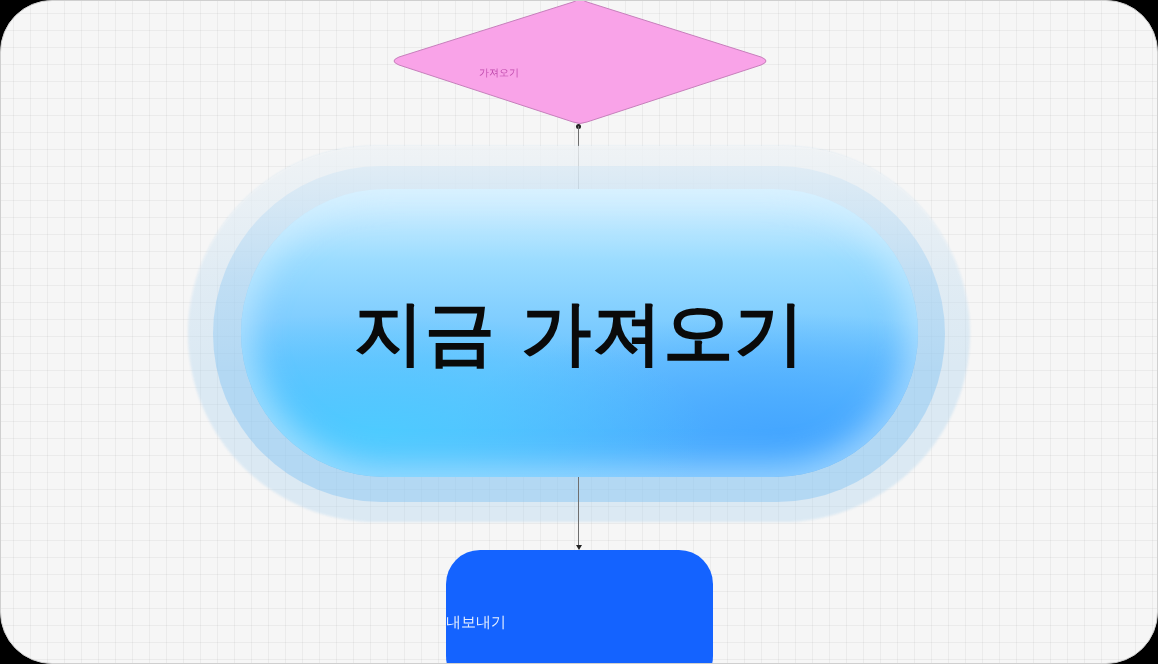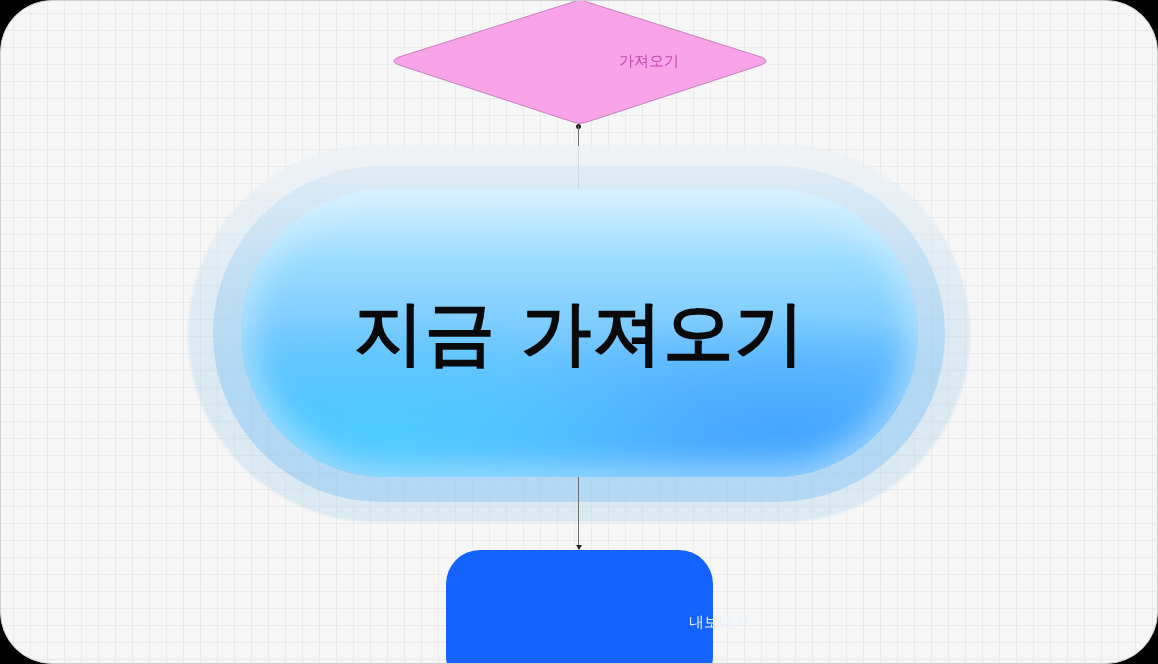--- a/index.html
+++ b/index.html
@@ -25,22 +25,22 @@
     .arrow-head {
       position: absolute; width: 0; height: 0;
       border-left: 3px solid transparent; border-right: 3px solid transparent;
       border-top: 5px solid #222;
     }
     .dot {
       position: absolute; width: 5px; height: 5px; border-radius: 50%; background: #222;
     }
     .diamond-svg { position: absolute; left: 388px; top: -6px; }
     .diamond-label {
-      position: absolute; left: 478px; top: 50px; width: 200px; text-align: right;
-      font-size: 15px; color: #c04aad; line-height: 20px;
+      position: absolute; left: 478px; top: 62px; width: 200px; text-align: left;
+      font-size: 10px; color: #c04aad; line-height: 20px;
     }
     .glow-ring-outer {
       position: absolute; left: 187px; top: 145px; width: 782px; height: 376px;
       border-radius: 188px;
       background: rgba(175, 212, 240, 0.38);
       filter: blur(1px);
     }
     .glow-ring-inner {
       position: absolute; left: 212px; top: 165px; width: 732px; height: 336px;
       border-radius: 168px;
@@ -64,22 +64,22 @@
     .pill-label {
       position: absolute; left: 240px; top: 292px; width: 677px; text-align: center;
       font-size: 70px; font-weight: bold; color: #0a0a0a; line-height: 80px;
       letter-spacing: 1px;
     }
     .export-box {
       position: absolute; left: 445px; top: 549px; width: 267px; height: 140px;
       border-radius: 34px; background: #1463ff;
     }
     .export-label {
-      position: absolute; left: 445px; top: 611px; width: 267px; text-align: right;
-      font-size: 15px; color: #e8f0ff; line-height: 20px; padding-left: 36px;
+      position: absolute; left: 445px; top: 611px; width: 267px; text-align: left;
+      font-size: 15px; color: #e8f0ff; line-height: 20px;
     }
   </style>
 </head>
 <body>
 
 <div class="canvas">
 
   <div class="dot" style="left:575px; top:123px;"></div>
   <div class="connector" style="left:577px; top:125px; height:64px;"></div>
 

